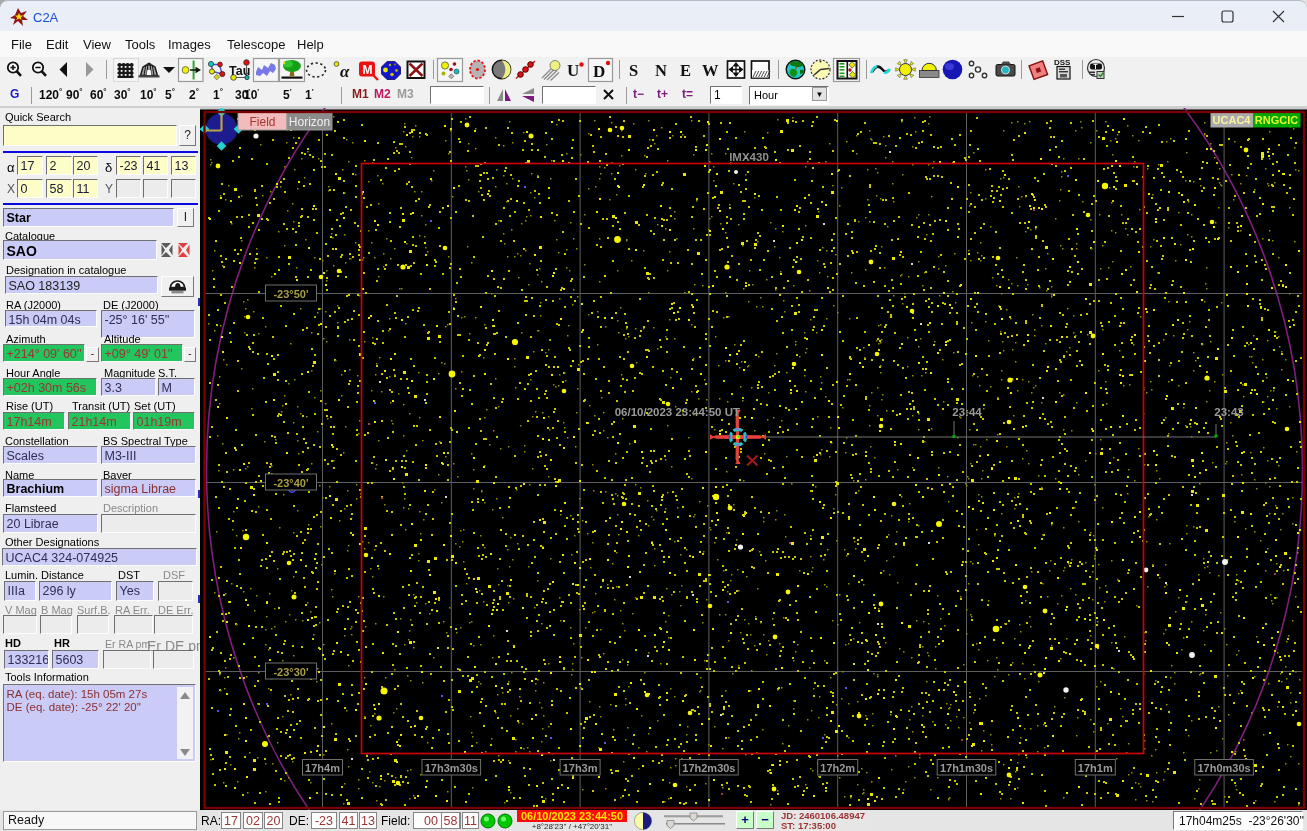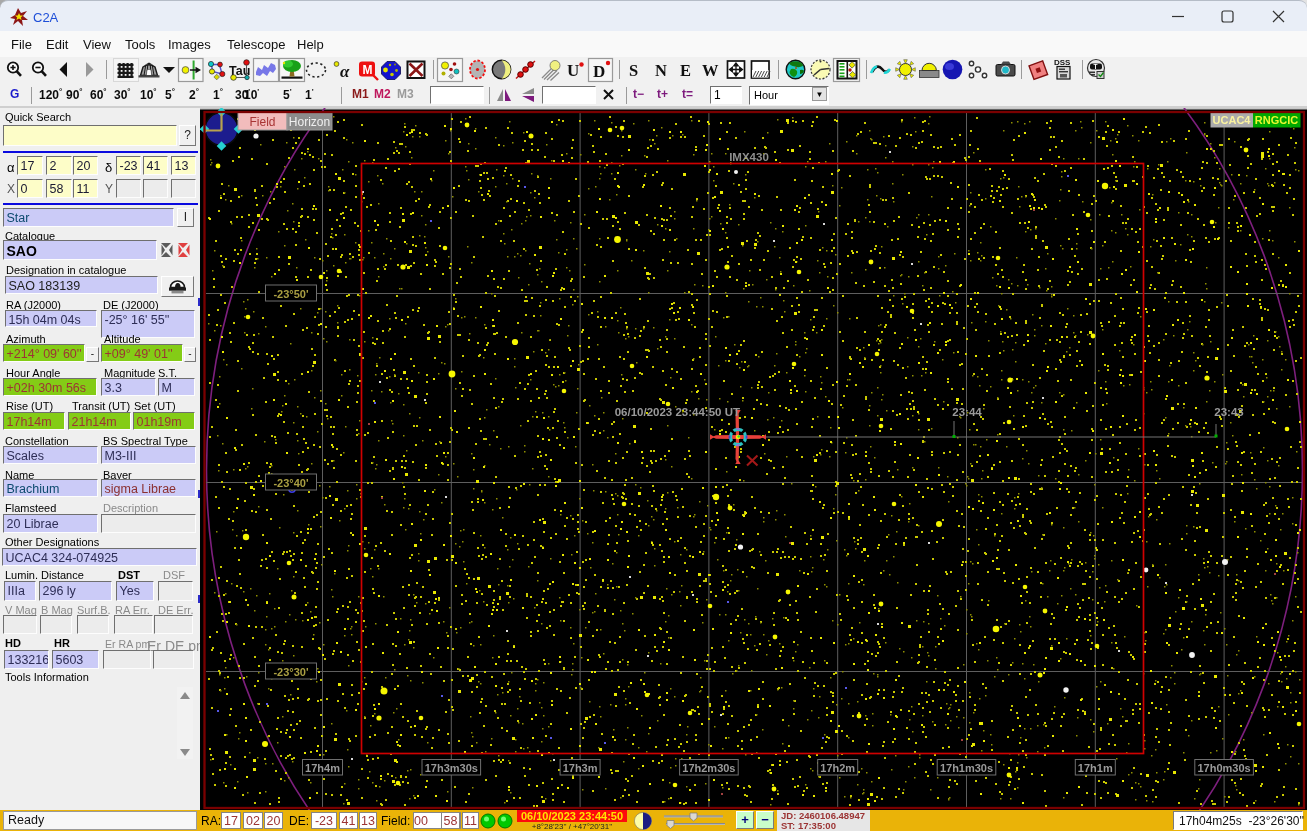--- a/index.html
+++ b/index.html
@@ -17,27 +17,27 @@
 .zb{position:absolute;top:3px;font-size:12px;font-weight:bold;color:#0a0a0a}
 .zb sup{font-size:8px}
 .sep2{position:absolute;top:3px;width:1px;height:17px;background:#9a9a9a}
 .inbox{position:absolute;background:#fff;border-top:1.5px solid #707070;border-left:1.5px solid #707070;border-bottom:1.5px solid #fff;border-right:1.5px solid #fff}
 
 #panel{position:absolute;left:0;top:108px;width:203px;height:702px;background:#efefef;font-size:11px}
 .plab{position:absolute;color:#000;font-size:11px;white-space:nowrap}
 .plab.gray{color:#8a8a8a}
 .pbox{position:absolute;border-top:1.6px solid #6f6f6f;border-left:1.6px solid #6f6f6f;border-bottom:1.6px solid #fdfdfd;border-right:1.6px solid #fdfdfd;background:#cbcbf7;font-size:12.5px;color:#2e2e56;white-space:nowrap;overflow:hidden;padding:1.5px 0 0 2.5px}
 .pbox.yel{background:#fdfdc8;color:#1a1a33}
-.pbox.gry{background:#84cc16;color:#9c3434}
+.pbox.gry{background:#22c55e;color:#9c3434}
 .pbox.emp{background:#ececec}
-.pbox.red{color:#0c4a6e;font-weight:normal}
+.pbox.red{color:#000000;font-weight:bold}
 .pbtn{position:absolute;background:#f0f0f0;border-top:1.5px solid #fff;border-left:1.5px solid #fff;border-bottom:1.5px solid #777;border-right:1.5px solid #777;text-align:center;font-size:12px;color:#222}
 .bluesep{position:absolute;left:3px;width:195px;height:2px;background:#0a0adf}
 
-#status{position:absolute;left:0;top:810px;width:1307px;height:21px;background:#eab308;font-size:12px}
+#status{position:absolute;left:0;top:810px;width:1307px;height:21px;background:#e5e5e5;font-size:12px}
 .sbox{position:absolute;top:2px;height:17px;background:#fff;border:1px solid #858585;color:#9c3434;font-size:12.5px;text-align:center;padding-top:1px}
 .slab{position:absolute;top:4px;color:#000;font-size:12px}
 #ready{position:absolute;left:3px;top:1px;width:194px;height:19px;background:#f7f7f7;border:1px solid #9a9a9a;color:#111;font-size:12.5px;padding:1px 0 0 4px}
 </style></head>
 <body>
 
 <div class="abs" style="left:0;top:0;width:10px;height:31px;background:#a8a8a8"></div>
 <div class="abs" style="left:0;top:11px;width:4px;height:7px;background:#7fc0c0"></div>
 <div class="abs" style="left:1297px;top:0;width:10px;height:10px;background:#e3e3e3"></div>
 
@@ -347,21 +347,21 @@
  <div class="pbox red" style="left:3px;top:371px;width:95px;height:18px">Brachium</div>
  <div class="pbox" style="left:101px;top:371px;width:95px;height:18px;color:#8b3030">sigma Librae</div>
  <div class="plab" style="left:5px;top:394px">Flamsteed</div>
     <div class="plab gray" style="left:103px;top:394px">Description</div>
  <div class="pbox" style="left:3px;top:406px;width:95px;height:19px">20 Librae</div>
  <div class="pbox emp" style="left:101px;top:406px;width:95px;height:19px"></div>
  <div class="plab" style="left:5px;top:428px">Other Designations</div>
  <div class="pbox" style="left:2px;top:440px;width:195px;height:18px">UCAC4 324-074925</div>
  <div class="plab" style="left:5px;top:461px">Lumin.</div>
     <div class="plab" style="left:41px;top:461px">Distance</div>
-    <div class="plab" style="left:118px;top:461px;font-weight:bold">DST</div>
+    <div class="plab" style="left:118px;top:461px;font-weight:normal">DST</div>
     <div class="plab gray" style="left:163px;top:461px">DSF</div>
  <div class="pbox" style="left:4px;top:473px;width:32px;height:20px">IIIa</div>
  <div class="pbox" style="left:39px;top:473px;width:73px;height:20px">296 ly</div>
  <div class="pbox" style="left:116px;top:473px;width:38px;height:20px">Yes</div>
  <div class="pbox emp" style="left:158px;top:473px;width:35px;height:20px"></div>
  <div class="plab gray" style="left:5px;top:496px">V Mag</div>
     <div class="plab gray" style="left:41px;top:496px">B Mag</div>
     <div class="plab gray" style="left:77px;top:496px">Surf.B.</div>
     <div class="plab gray" style="left:115px;top:496px">RA Err.</div>
     <div class="plab gray" style="left:158px;top:496px">DE Err.</div>
@@ -372,20 +372,21 @@
  <div class="pbox emp" style="left:154px;top:507px;width:39px;height:19px"></div>
  <div class="plab" style="left:5px;top:529px;font-weight:bold">HD</div>
     <div class="plab" style="left:54px;top:529px;font-weight:bold">HR</div>
     <div class="plab gray" style="left:105px;top:530px;font-size:10.6px">Er RA pm</div>
     <div class="plab gray" style="left:147px;top:530px;font-size:14px">Er DE pm</div>
  <div class="pbox" style="left:4px;top:542px;width:45px;height:19px">133216</div>
  <div class="pbox" style="left:52px;top:542px;width:47px;height:19px">5603</div>
  <div class="pbox emp" style="left:103px;top:542px;width:48px;height:19px"></div>
  <div class="pbox emp" style="left:153px;top:542px;width:41px;height:19px"></div>
  <div class="plab" style="left:5px;top:563px">Tools Information</div>
+ <div class="pbox" style="left:3px;top:576px;width:193px;height:78px;font-size:11.5px;color:#8b3030;line-height:13px;padding-top:3px">RA (eq. date):  15h 05m 27s<br>DE (eq. date):  -25° 22' 20''</div>
  <div class="abs" style="left:177px;top:579px;width:16px;height:72px;background:#f2f2f2"></div>
  <svg class="abs" style="left:178px;top:582px" width="14" height="68" viewBox="0 0 14 68">
   <path d="M7 2 L12 9 L2 9 Z" fill="#8a8a8a"></path>
       <path d="M7 66 L12 59 L2 59 Z" fill="#8a8a8a"></path>
  </svg>
 
  <div class="abs" style="left:198px;top:190px;width:3px;height:8px;background:#2a2ac8"></div>
  <div class="abs" style="left:198px;top:382px;width:3px;height:8px;background:#2a2ac8"></div>
  <div class="abs" style="left:198px;top:487px;width:3px;height:8px;background:#2a2ac8"></div>
 </div>
@@ -563,21 +564,21 @@
  <div id="ready">Ready</div>
  <div class="slab" style="left:201px">RA:</div>
  <div class="sbox" style="left:221px;width:20px">17</div>
  <div class="sbox" style="left:243px;width:20px">02</div>
  <div class="sbox" style="left:264px;width:19px">20</div>
  <div class="slab" style="left:289px">DE:</div>
  <div class="sbox" style="left:311px;width:26px">-23</div>
  <div class="sbox" style="left:339px;width:19px">41</div>
  <div class="sbox" style="left:359px;width:18px">13</div>
  <div class="slab" style="left:381px">Field:</div>
- <div class="sbox" style="left:413px;width:48px;text-align:left;padding-right:12px">00</div>
+ <div class="sbox" style="left:413px;width:48px;text-align:center;padding-right:12px">00</div>
  <div class="sbox" style="left:441px;width:19px">58</div>
  <div class="sbox" style="left:462px;width:17px">11</div>
  <svg class="abs" style="left:480px;top:3px" width="42" height="16" viewBox="0 0 42 16">
   <circle cx="8" cy="8" r="7" fill="#00c800" stroke="#007800"></circle>
       <circle cx="6.5" cy="6" r="2.5" fill="#70ff70"></circle>
   <circle cx="25" cy="8" r="7" fill="#00c800" stroke="#007800"></circle>
       <circle cx="23.5" cy="6" r="2.5" fill="#70ff70"></circle>
  </svg>
  <div class="abs" style="left:517px;top:0;width:110px;height:12px;background:#fd0c0c;color:#ffe400;font-weight:bold;font-size:11px;text-align:center;line-height:12px">06/10/2023 23:44:50</div>
  <div class="abs" style="left:517px;top:12px;width:110px;height:9px;color:#222;font-size:8px;text-align:center;line-height:9px">+8°28'23'' / +47°20'31''</div>

